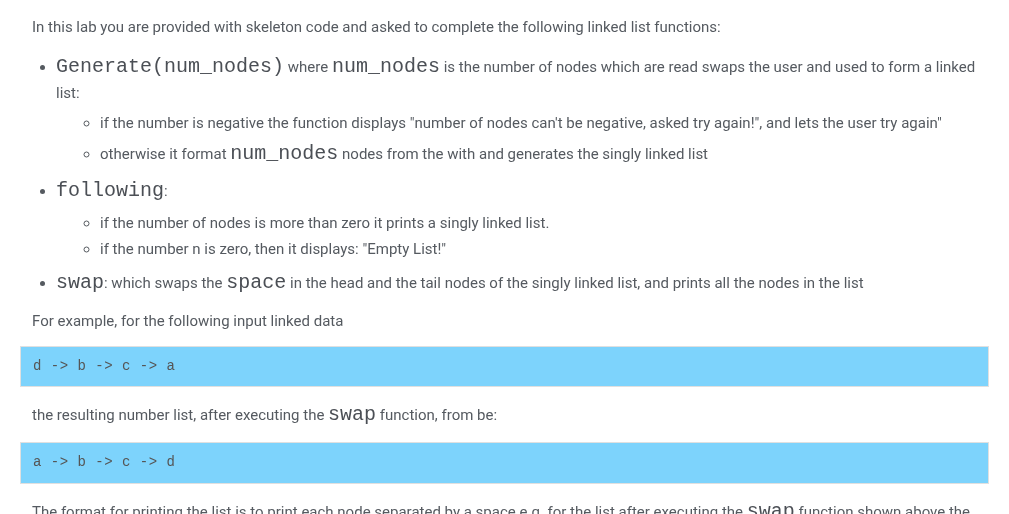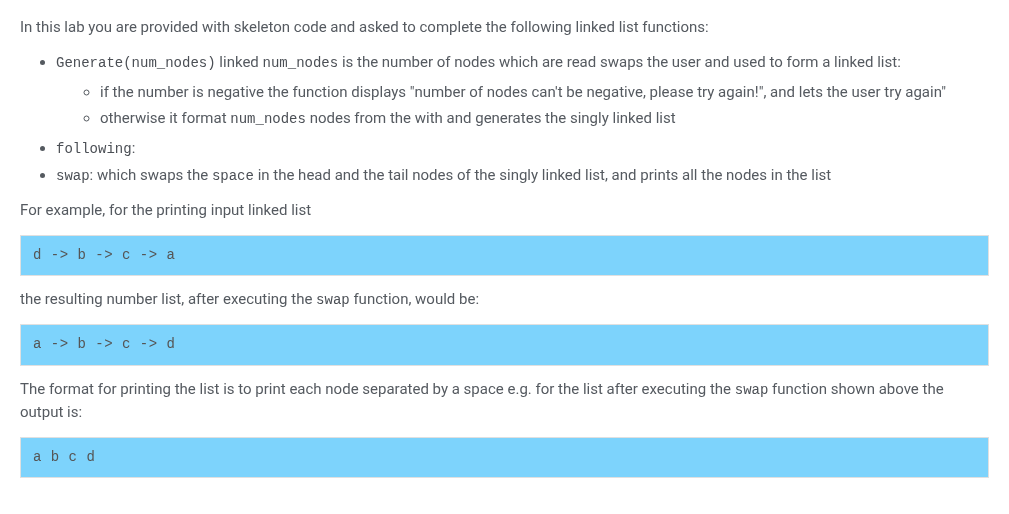--- a/index.html
+++ b/index.html
@@ -9,40 +9,40 @@
     margin: 0;
     padding: 16px 20px;
     font-family: -apple-system, BlinkMacSystemFont, "Segoe UI", Roboto, "Helvetica Neue", Arial, sans-serif;
     font-size: 15px;
     line-height: 1.55;
     color: #555a60;
     background: #ffffff;
     width: 1009px;
   }
   p {
-    margin: 0 0 12px 0;
+    margin: 0 0 12px 12px;
   }
   ul {
     margin: 4px 0 12px 0;
     padding-left: 36px;
   }
   ul.outer {
     list-style-type: disc;
   }
   ul.inner {
     list-style-type: circle;
     margin: 6px 0 6px 0;
     padding-left: 44px;
   }
   li {
     margin: 3px 0;
   }
   code.inline {
     font-family: "Courier New", Courier, monospace;
-    font-size: 14px;
+    font-size: 20px;
     color: #4b4f55;
   }
   .codeblock {
     font-family: "Courier New", Courier, monospace;
     font-size: 14px;
     background: #7dd3fc;
     border: 1px solid #e0e0e0;
     padding: 9px 12px;
     margin: 10px 0 12px 0;
     color: #555;
@@ -52,45 +52,49 @@
   .outer-colon::after { content: ":"; }
 </style>
 </head>
 <body>
 
 <p>In this lab you are provided with skeleton code and asked to complete the following linked list functions:</p>
 
 <ul class="outer">
 
   <li>
-    <code class="inline">Generate(num_nodes)</code><span> linked </span><code class="inline">num_nodes</code><span> is the number of nodes which are read swaps the user and used to form a linked list:</span>
+    <code class="inline">Generate(num_nodes)</code><span> where </span><code class="inline">num_nodes</code><span> is the number of nodes which are read swaps the user and used to form a linked list:</span>
     <ul class="inner">
-      <li>if the number is negative the function displays "number of nodes can't be negative, please try again!", and lets the user try again"</li>
+      <li>if the number is negative the function displays "number of nodes can't be negative, asked try again!", and lets the user try again"</li>
       <li>
         <span>otherwise it format </span><code class="inline">num_nodes</code><span> nodes from the with and generates the singly linked list</span>
       </li>
     </ul>
   </li>
 
   <li>
     <code class="inline">following</code><span class="outer-colon"></span>
+    <ul class="inner">
+      <li>if the number of nodes is more than zero it prints a singly linked list.</li>
+      <li>if the number n is zero, then it displays: "Empty List!"</li>
+    </ul>
   </li>
 
   <li>
     <code class="inline">swap</code><span>: which swaps the </span><code class="inline">space</code><span> in the head and the tail nodes of the singly linked list, and prints all the nodes in the list</span>
   </li>
 
 </ul>
 
-<p>For example, for the printing input linked list</p>
+<p>For example, for the following input linked data</p>
 
 <div class="codeblock">d -&gt; b -&gt; c -&gt; a</div>
 
 <p>
-  <span>the resulting number list, after executing the </span><code class="inline">swap</code><span> function, would be:</span>
+  <span>the resulting number list, after executing the </span><code class="inline">swap</code><span> function, from be:</span>
 </p>
 
 <div class="codeblock">a -&gt; b -&gt; c -&gt; d</div>
 
 <p>
   <span>The format for printing the list is to print each node separated by a space e.g. for the list after executing the </span><code class="inline">swap</code><span> function shown above the output is:</span>
 </p>
 
 <div class="codeblock">a b c d</div>
 

